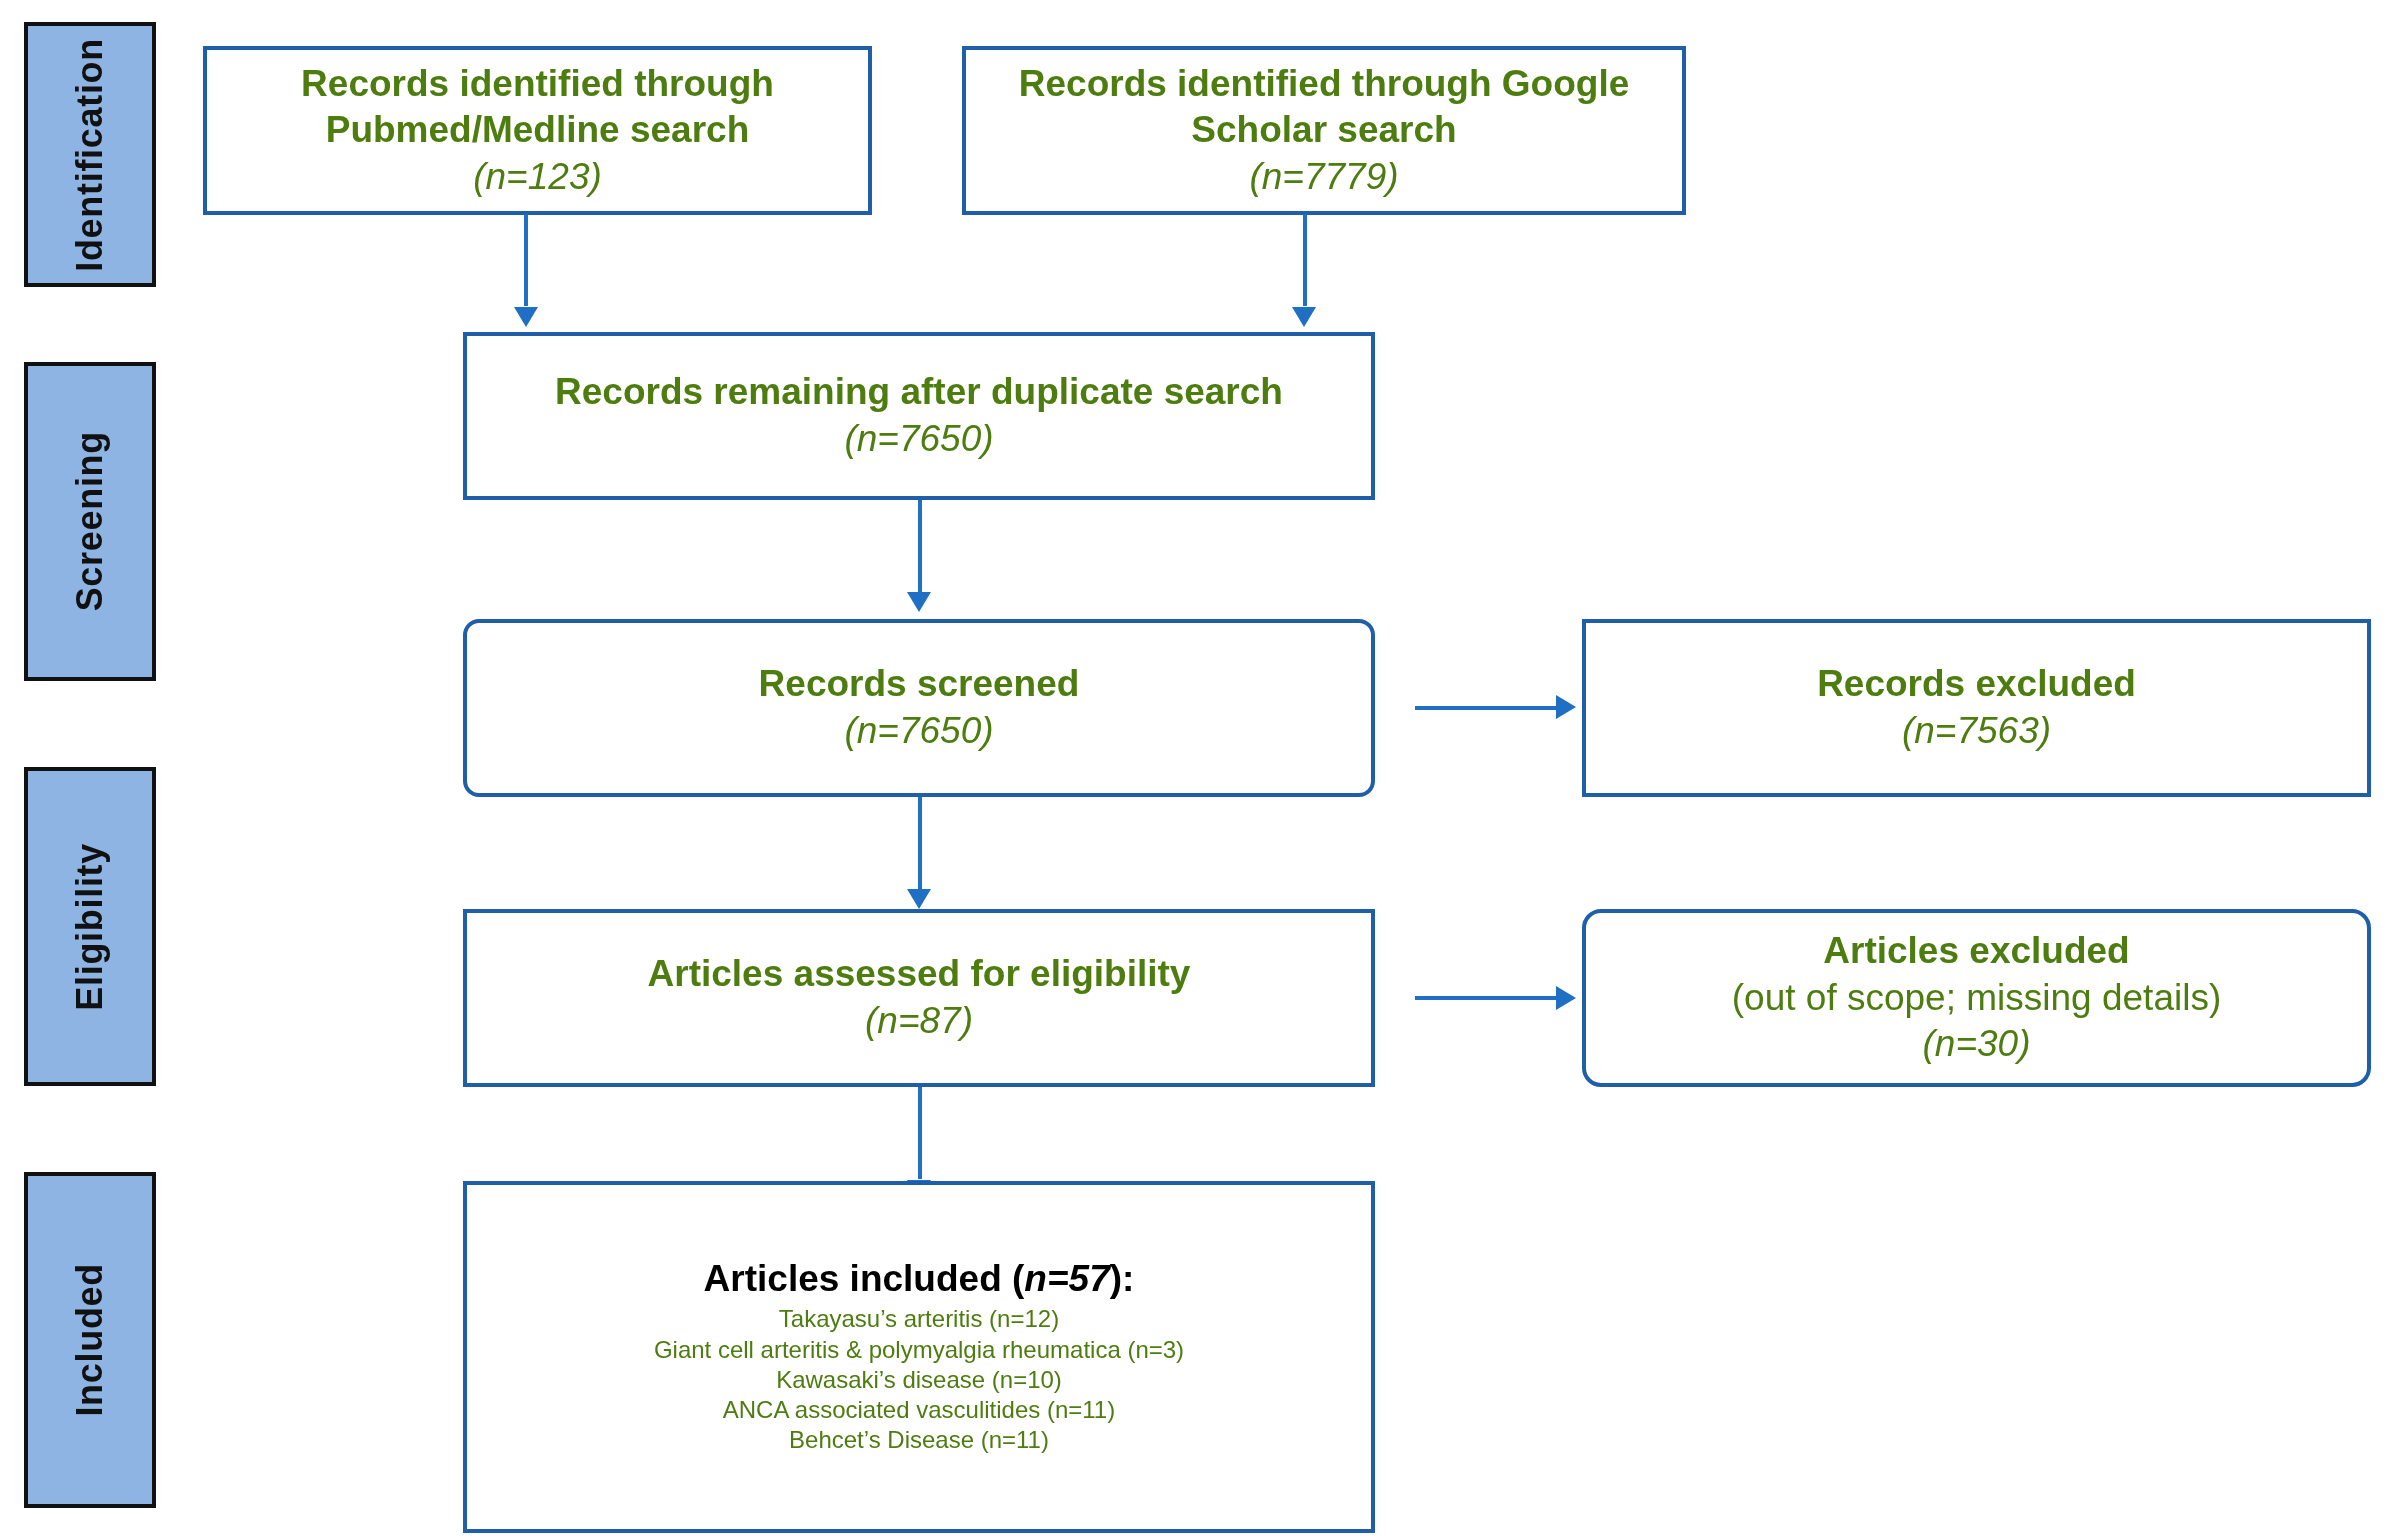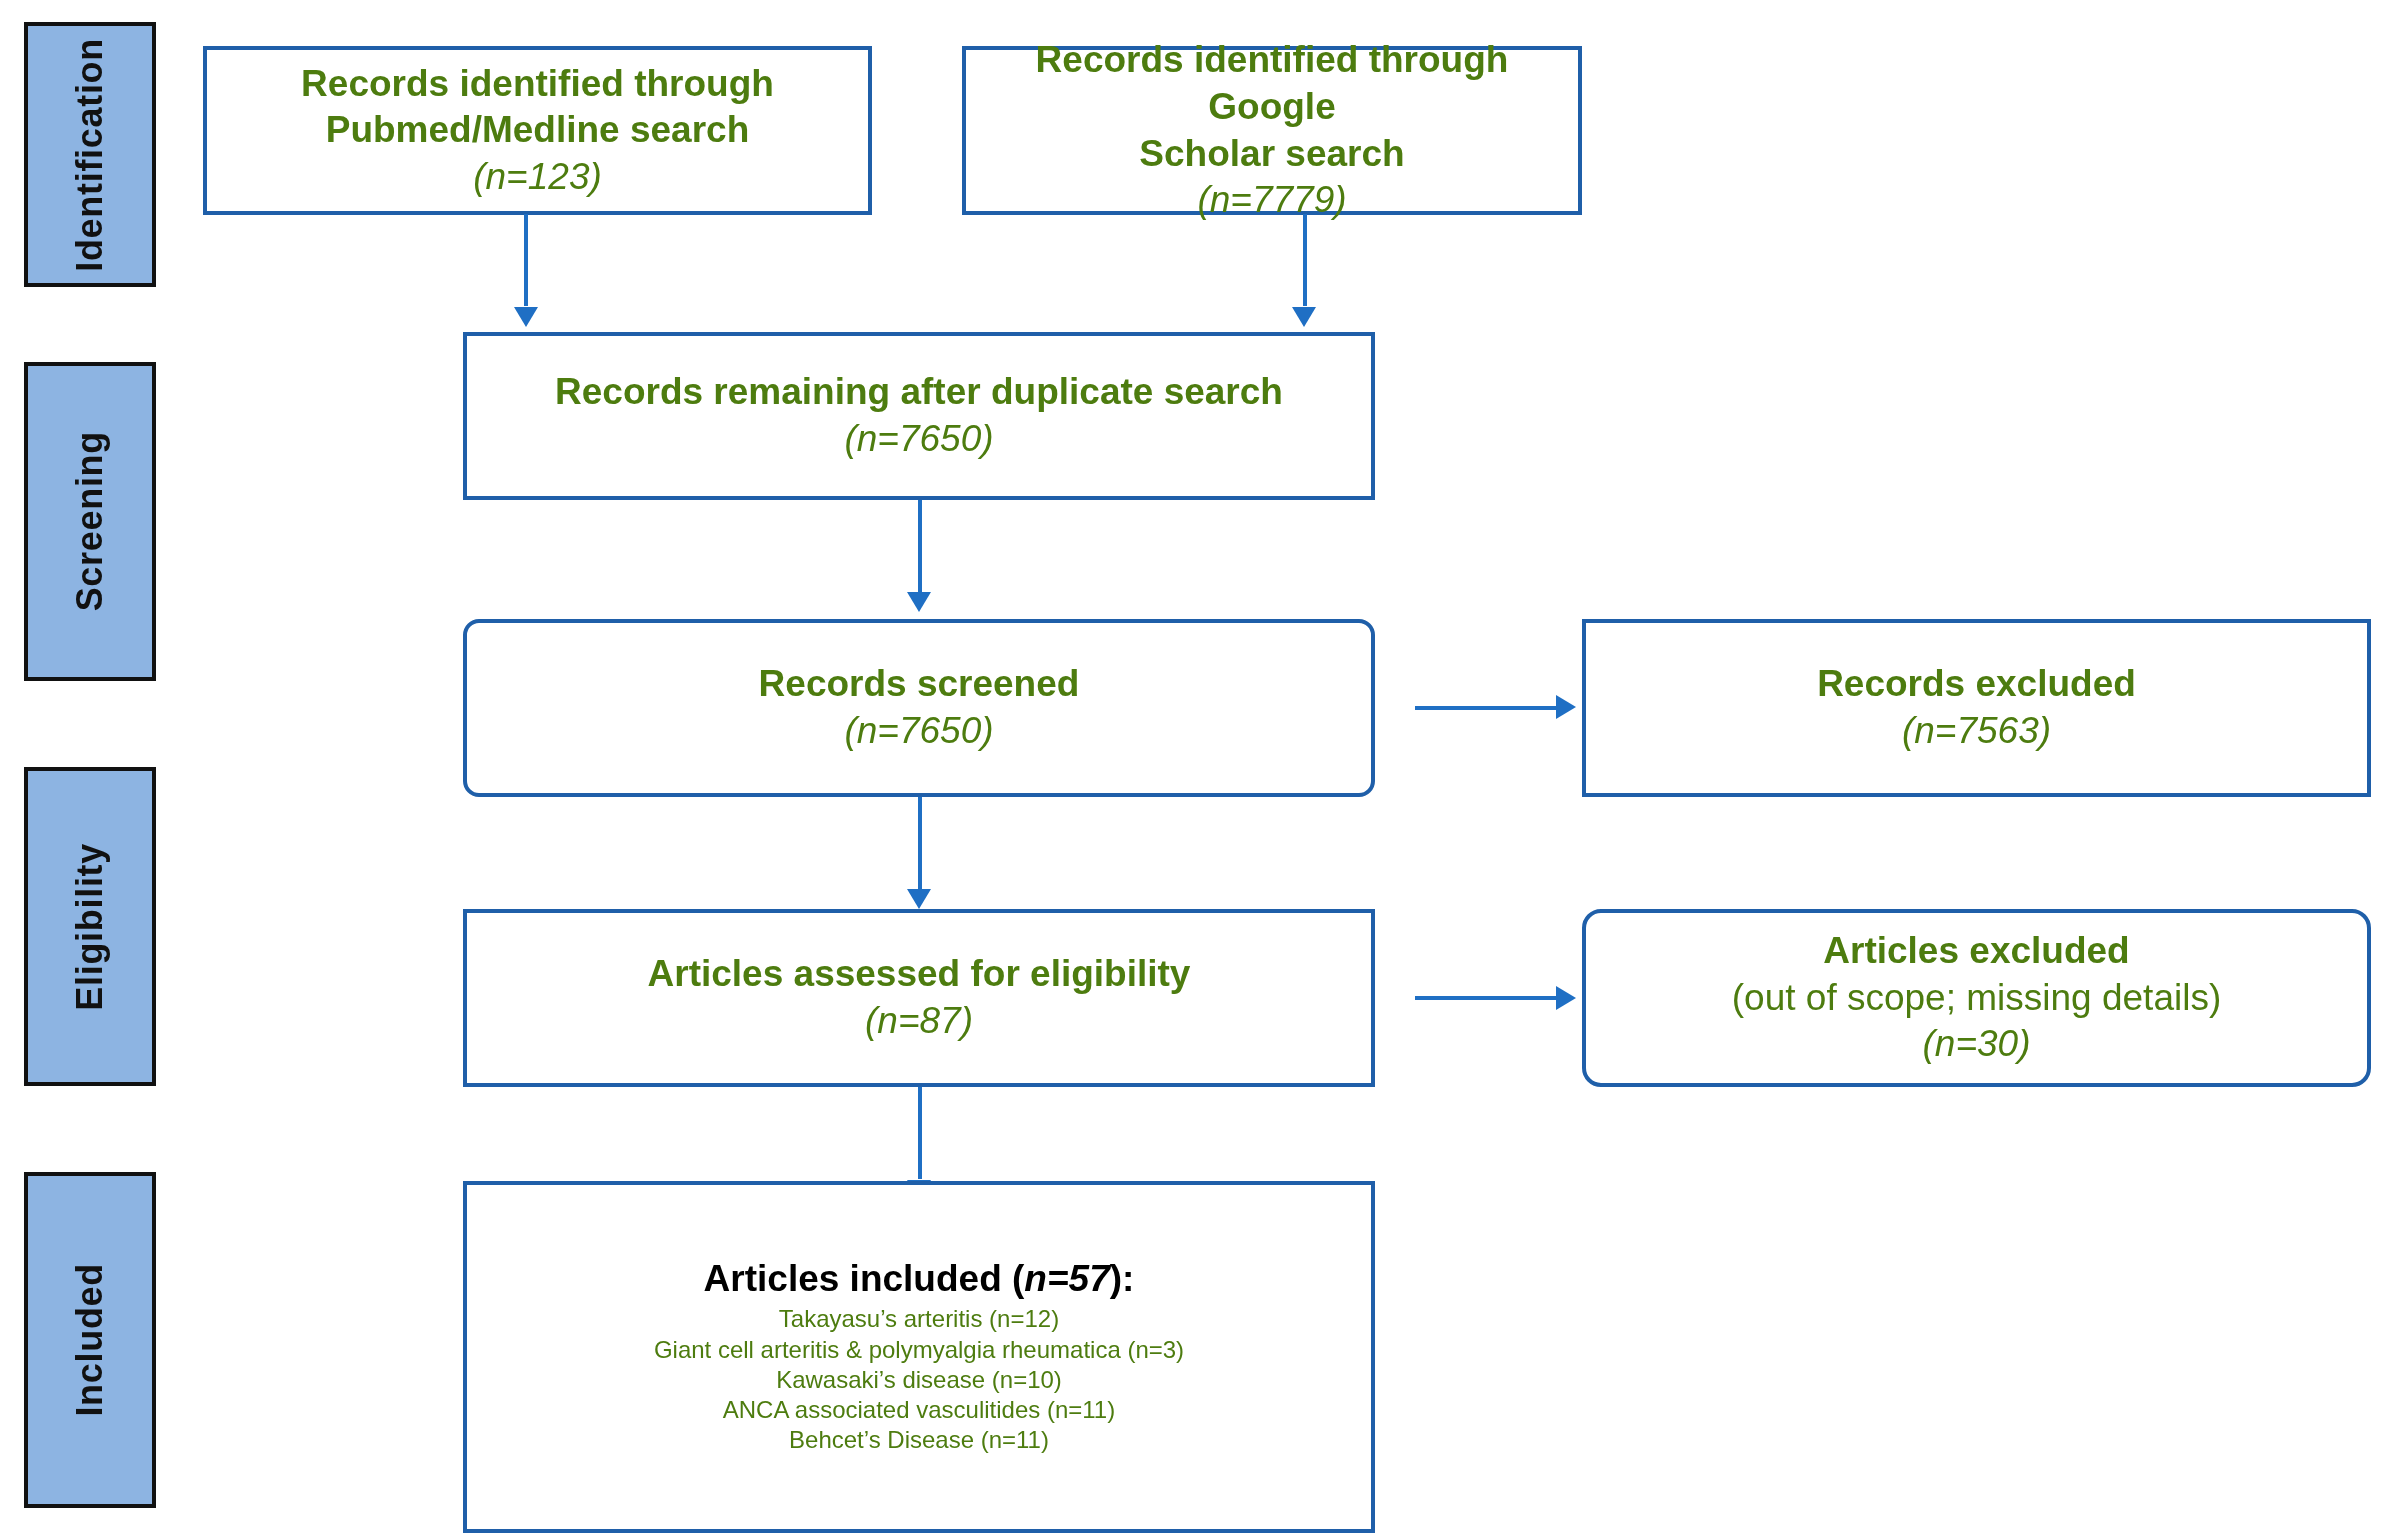--- a/index.html
+++ b/index.html
@@ -111,21 +111,21 @@
   <div class="stage-box" style="left:24px; top:1172px; width:132px; height:336px;">
     <span class="stage-label">Included</span>
   </div>
 
   <div class="flow-box" style="left:203px; top:46px; width:669px; height:169px;">
     <span class="line bold">Records identified through</span>
     <span class="line bold">Pubmed/Medline search</span>
     <span class="line ital">(n=123)</span>
   </div>
 
-  <div class="flow-box" style="left:962px; top:46px; width:620px; height:169px;">
+  <div class="flow-box" style="left:962px; top:46px; width:724px; height:169px;">
     <span class="line bold">Records identified through Google</span>
     <span class="line bold">Scholar search</span>
     <span class="line ital">(n=7779)</span>
   </div>
 
   <div class="v-line" style="left:524px; top:214px; height:92px;"></div>
   <div class="arrow-down" style="left:514px; top:307px;"></div>
 
   <div class="v-line" style="left:1303px; top:214px; height:92px;"></div>
   <div class="arrow-down" style="left:1292px; top:307px;"></div>

